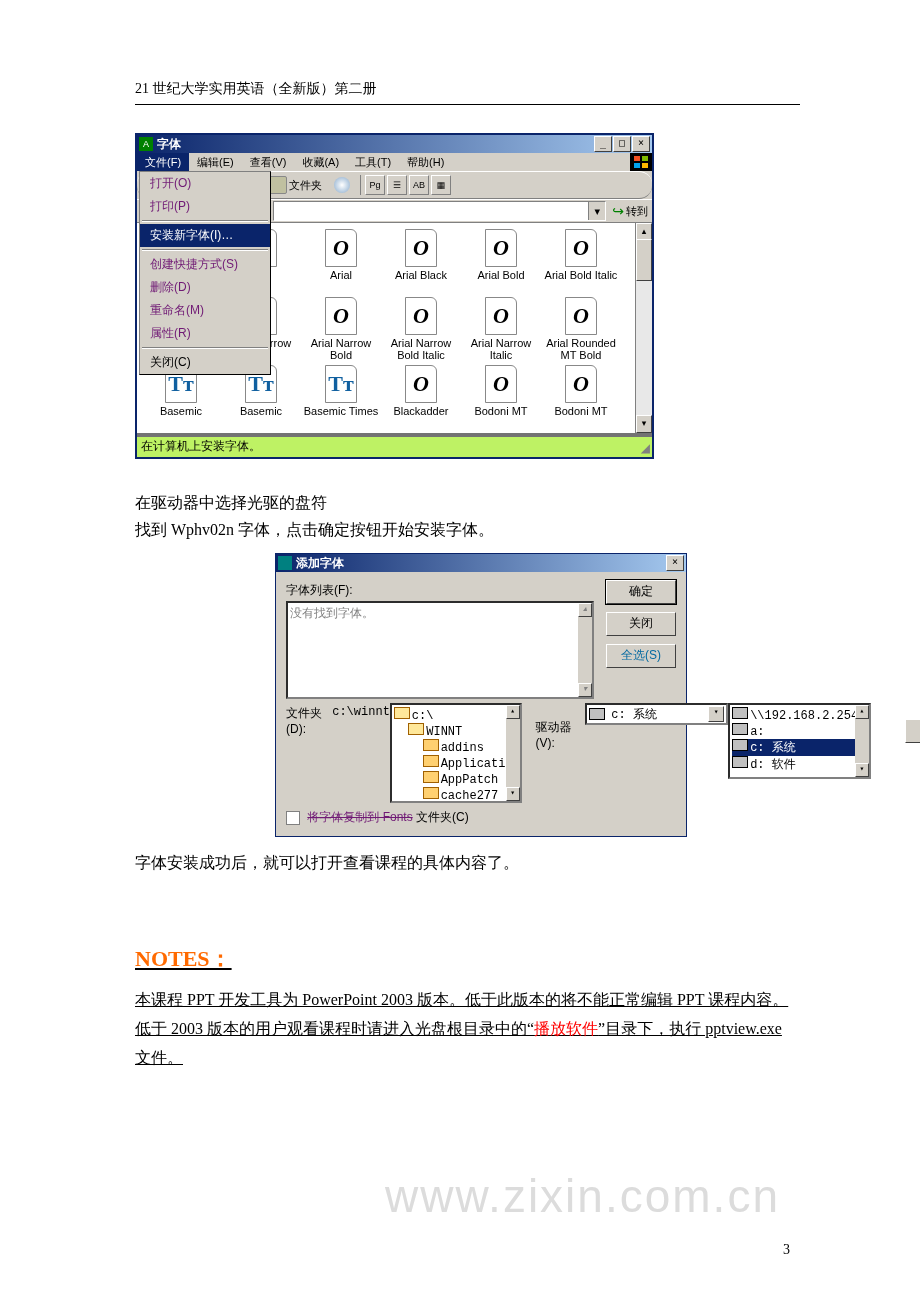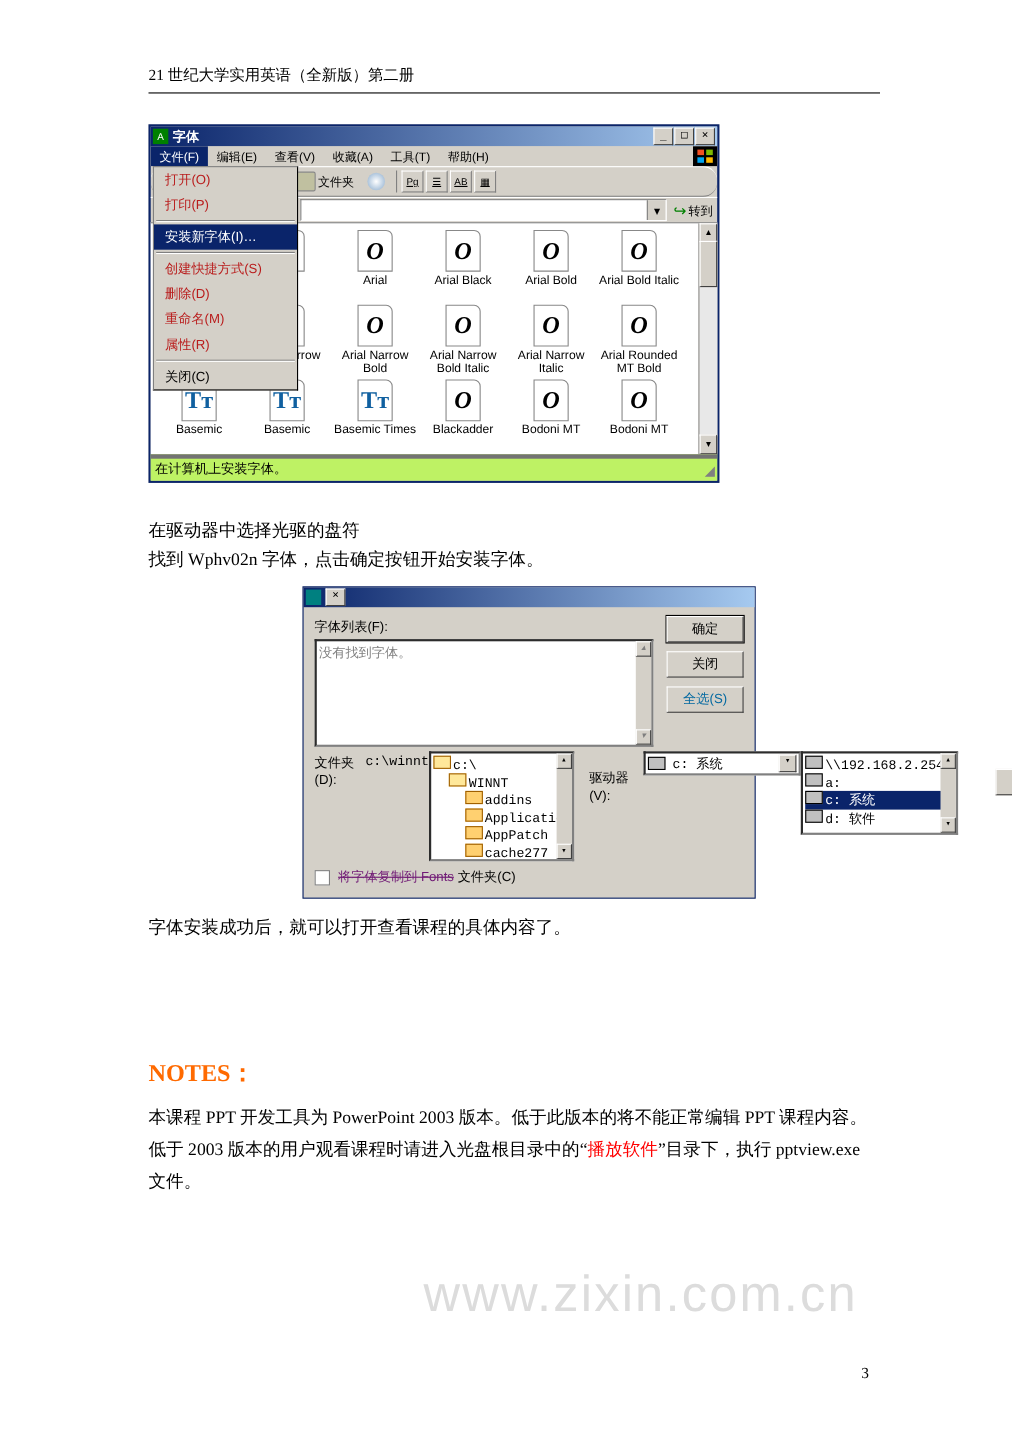--- a/index.html
+++ b/index.html
@@ -12,20 +12,21 @@
     width: 920px;
     height: 1302px;
     position: relative;
     box-sizing: border-box;
     padding: 60px 120px 0 135px;
   }
   .header {
     font-size: 14px;
     padding-bottom: 6px;
     border-bottom: 1px solid #000;
+    margin-top: 20px;
   }
   .content {
     padding-top: 24px;
   }
 
   
   .win {
     width: 515px;
     border: 2px solid #0a246a;
     background: #d4d0c8;
@@ -55,34 +56,34 @@
   }
   .menubar { display:flex; align-items:stretch; background:#d4d0c8; height:18px; }
   .menuitem { padding:2px 8px; }
   .menuitem.open { background:#0a246a; color:#fff; }
   .dropdown {
     position:absolute; background:#d4d0c8;
     border:1px solid #808080; border-right-color:#000; border-bottom-color:#000;
     width:130px; z-index:5; font-size:12px;
   }
   .dropdown .sep { border-top:1px solid #808080; border-bottom:1px solid #fff; margin:2px 2px; }
-  .dropdown .ditem { padding:3px 10px; color:#b91c1c; }
+  .dropdown .ditem { padding:3px 10px; color:#701a75; }
   .dropdown .ditem.hi { background:#0a246a; color:#fff; }
   .dropdown .ditem.enabled { color:#000; }
   .toolbar {
     display:flex; align-items:center; height:26px;
     border-top:1px solid #fff; border-bottom:1px solid #808080;
     padding:0 4px; gap:4px;
   }
   .tbtn {
     height:20px; padding:0 4px; display:flex; align-items:center; gap:2px;
   }
   .tbtn .pic { width:16px; height:16px; border-radius:50%; background:radial-gradient(circle at 30% 30%, #fff, #4a8); }
   .tbtn.square .pic { border-radius:2px; background:#c0c0a0; border:1px solid #888; }
-  .tgrp { display:flex; gap:2px; border-left:1px solid #808080; padding-left:4px; margin-left:2px;text-decoration:underline;}
+  .tgrp { display:flex; gap:2px; border-left:1px solid #808080; padding-left:4px; margin-left:2px;}
   .square16 {
     width:18px; height:18px; background:#d4d0c8;
     border:1px solid #fff; border-right-color:#808080; border-bottom-color:#808080;
     font-size:9px; display:flex;align-items:center;justify-content:center; color:#000;
   }
   .addrbar {
     display:flex; align-items:center; height:22px;
     border-top:1px solid #fff; padding:0 4px; gap:6px;
   }
   .addrbox {
@@ -197,21 +198,22 @@
 
   .watermark {
     position:absolute; left:250px; top:616px; font-size:46px; letter-spacing:2px;
     color:#dcdcdc; font-family: Arial, sans-serif; font-weight:400; z-index:2;
     pointer-events:none;
   }
 
   .afterdlg { font-size:16px; margin-top:16px; }
 
   .notes {
-    margin-top: 107px;
+    margin-top: 70px;
+    text-decoration: underline;
   }
   .notes h2 {
     color:#ff6a00; font-family:"Times New Roman", serif;
     font-weight:bold; font-size:22px; margin:0 0 12px;
   }
   .notes p { font-size:16px; line-height:1.8; margin:0;}
   .notes .red { color:#ff0000; }
 
   .pagenum {
     position:absolute; right:130px; bottom:44px; font-size:14px;
@@ -394,20 +396,21 @@
 
     <div class="bodytext">在驱动器中选择光驱的盘符</div>
     <div class="bodytext" style="margin-top:0;">找到 Wphv02n 字体，点击确定按钮开始安装字体。</div>
 
     <div style="position:relative;">
       <div class="watermark">www.zixin.com.cn</div>
 
       <div class="dlg">
         <div class="titlebar">
           <span class="ticon" style="background:#008080;"> </span>
+          <span class="ttxt">添加字体</span>
           <span class="wbtns">
               <span class="wbtn">×</span>
             </span>
         </div>
         <div class="body">
           <div class="btncol">
             <div class="dbtn default">确定</div>
             <div class="dbtn">关闭</div>
             <div class="dbtn" style="color:#0369a1;">全选(S)</div>
           </div>

